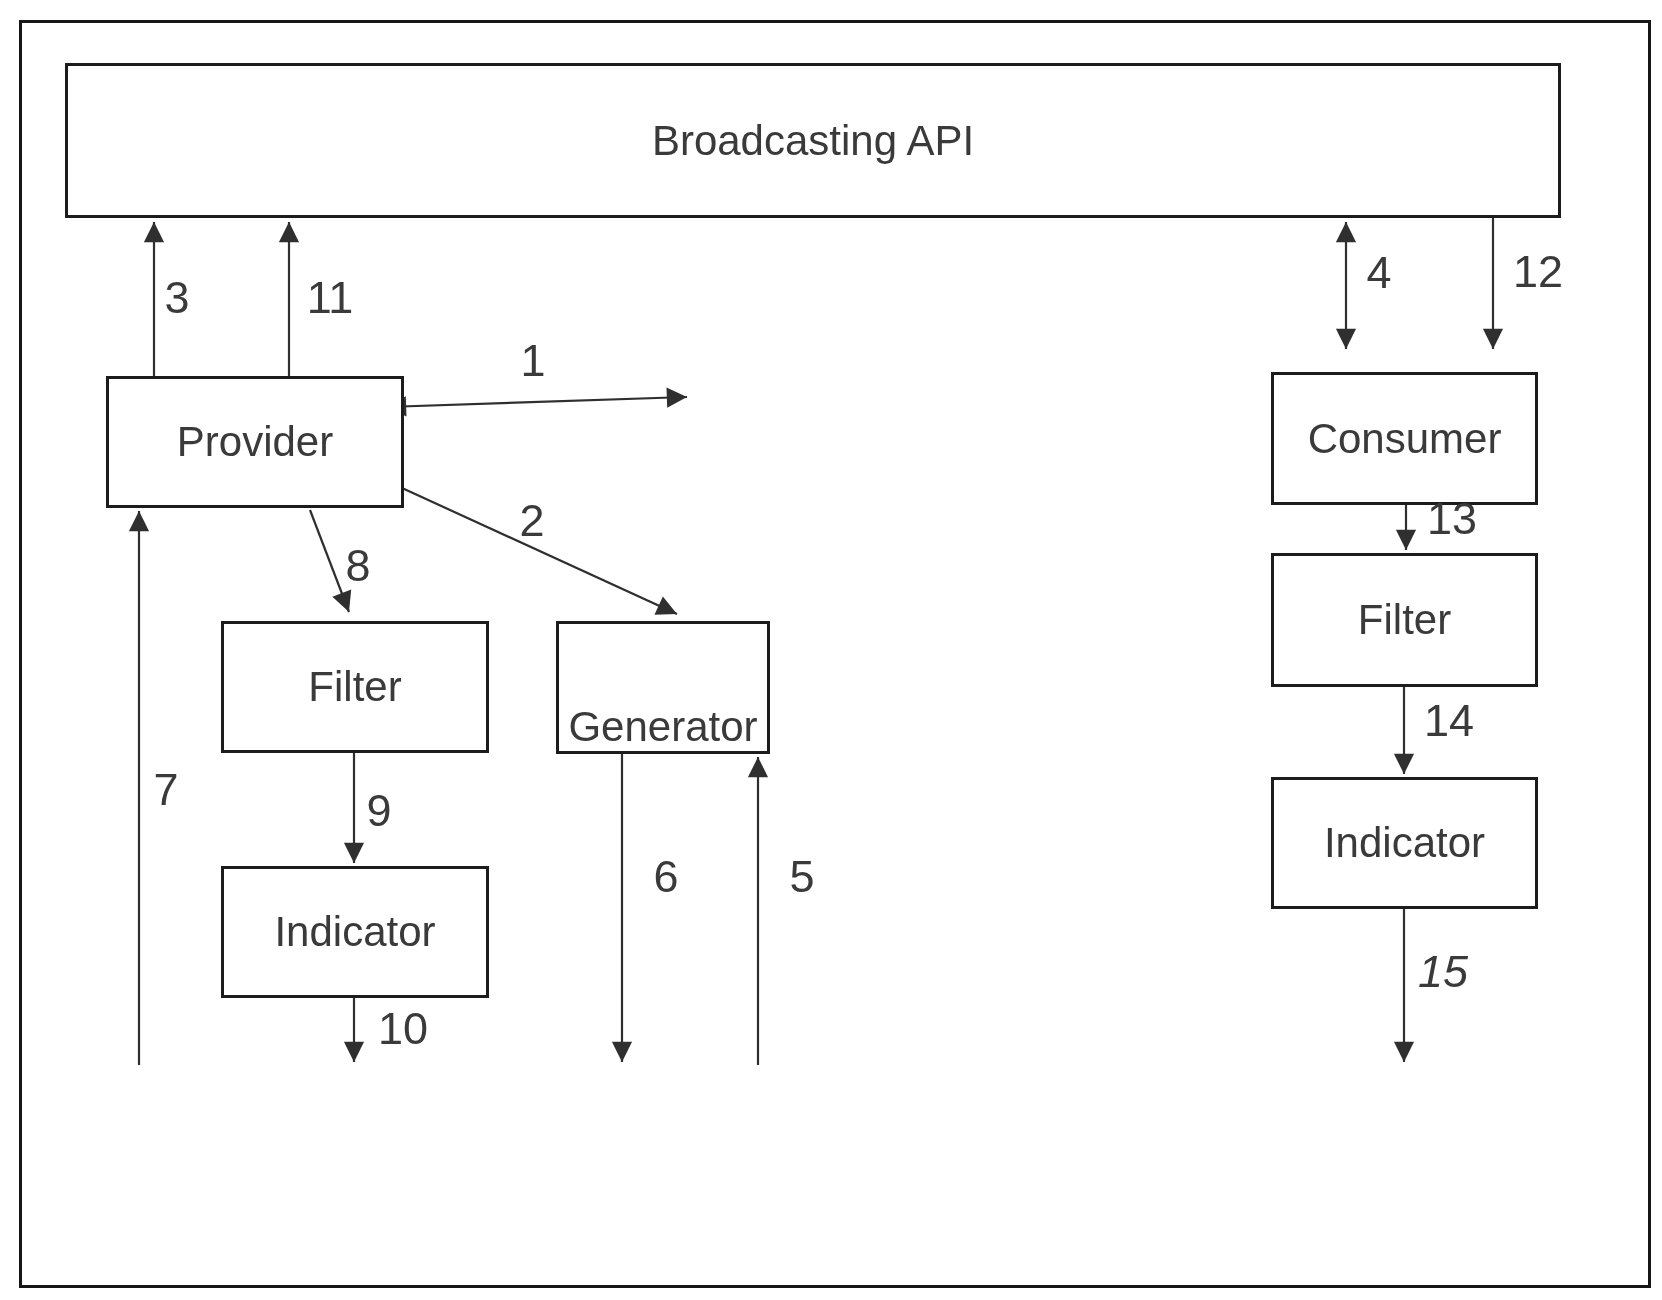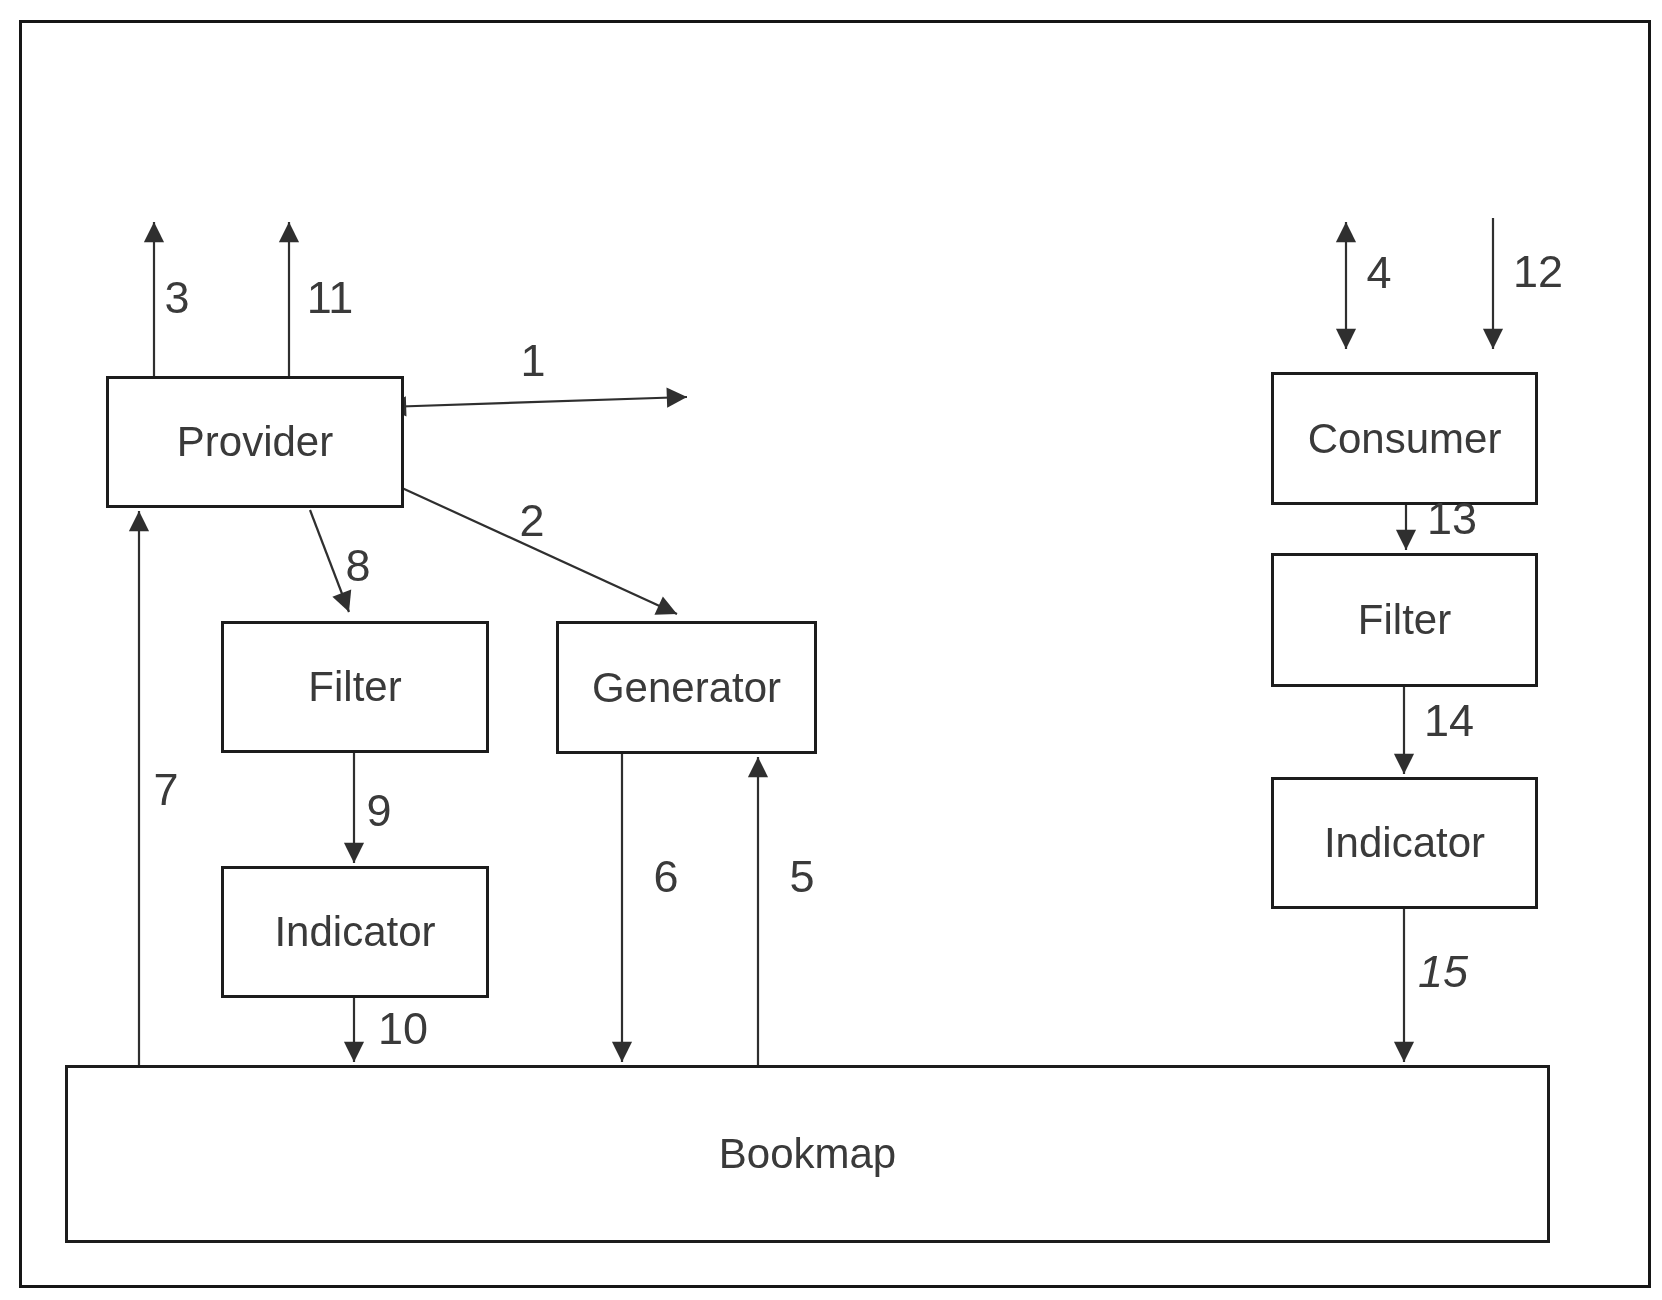--- a/index.html
+++ b/index.html
@@ -81,43 +81,43 @@
     <line x1="310" y1="510" x2="349" y2="612" marker-end="url(#ah)"></line>
     <line x1="354" y1="753" x2="354" y2="863" marker-end="url(#ah)"></line>
     <line x1="354" y1="998" x2="354" y2="1062" marker-end="url(#ah)"></line>
     <line x1="289" y1="376" x2="289" y2="222" marker-end="url(#ah)"></line>
     <line x1="1493" y1="218" x2="1493" y2="349" marker-end="url(#ah)"></line>
     <line x1="1406" y1="485" x2="1406" y2="550" marker-end="url(#ah)"></line>
     <line x1="1404" y1="687" x2="1404" y2="774" marker-end="url(#ah)"></line>
     <line x1="1404" y1="909" x2="1404" y2="1062" marker-end="url(#ah)"></line>
   </svg>
 
+  <div class="node" style="left:65px;  top:63px;   width:1496px; height:155px;">
+    <span>Broadcasting API</span>
+  </div>
   <div class="node" style="left:106px; top:376px;  width:298px;  height:132px;">
     <span>Provider</span>
   </div>
   <div class="node" style="left:1271px;top:352px;  width:267px;  height:133px;margin-top:20px;">
     <span>Consumer</span>
   </div>
   <div class="node" style="left:221px; top:621px;  width:268px;  height:132px;">
     <span>Filter</span>
   </div>
-  <div class="node" style="left:556px; top:621px;  width:261px;  height:133px;">
+  <div class="node" style="left:556px; top:621px;  width:214px;  height:133px;align-items:flex-end;">
     <span>Generator</span>
   </div>
   <div class="node" style="left:221px; top:866px;  width:268px;  height:132px;">
     <span>Indicator</span>
   </div>
   <div class="node" style="left:1271px;top:553px;  width:267px;  height:134px;">
     <span>Filter</span>
   </div>
   <div class="node" style="left:1271px;top:777px;  width:267px;  height:132px;">
     <span>Indicator</span>
-  </div>
-  <div class="node" style="left:65px;  top:1065px; width:1485px; height:178px;">
-    <span>Bookmap</span>
   </div>
 
   <div class="edge-label" style="left:533px;  top:360px;">1</div>
   <div class="edge-label" style="left:532px;  top:520px;">2</div>
   <div class="edge-label" style="left:177px;  top:297px;">3</div>
   <div class="edge-label" style="left:1379px; top:272px;">4</div>
   <div class="edge-label" style="left:802px;  top:876px;">5</div>
   <div class="edge-label" style="left:666px;  top:876px;">6</div>
   <div class="edge-label" style="left:166px;  top:789px;">7</div>
   <div class="edge-label" style="left:358px;  top:565px;">8</div>

